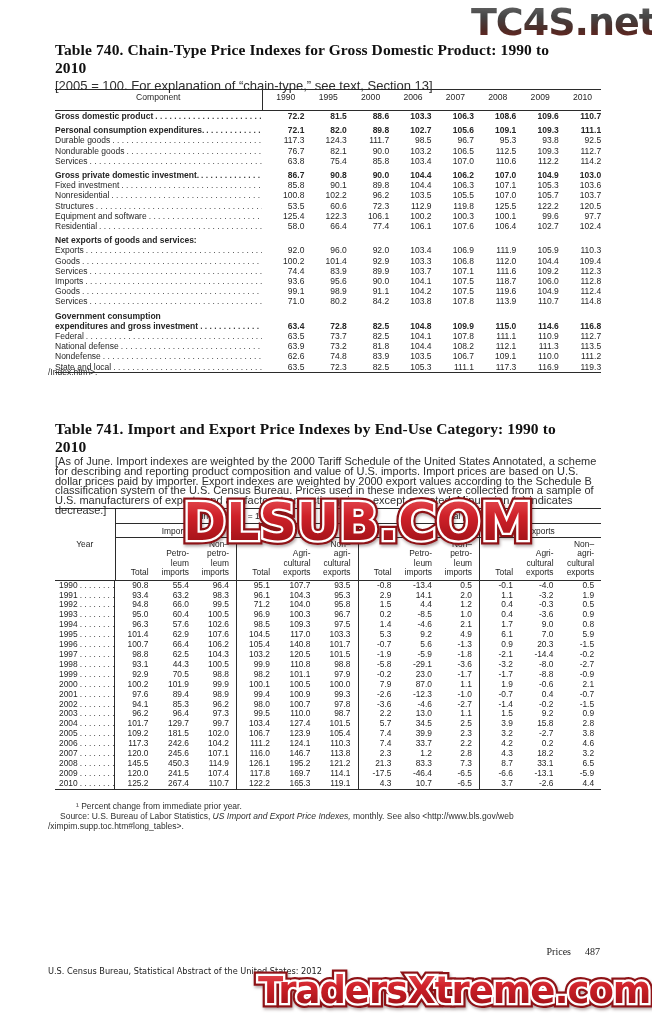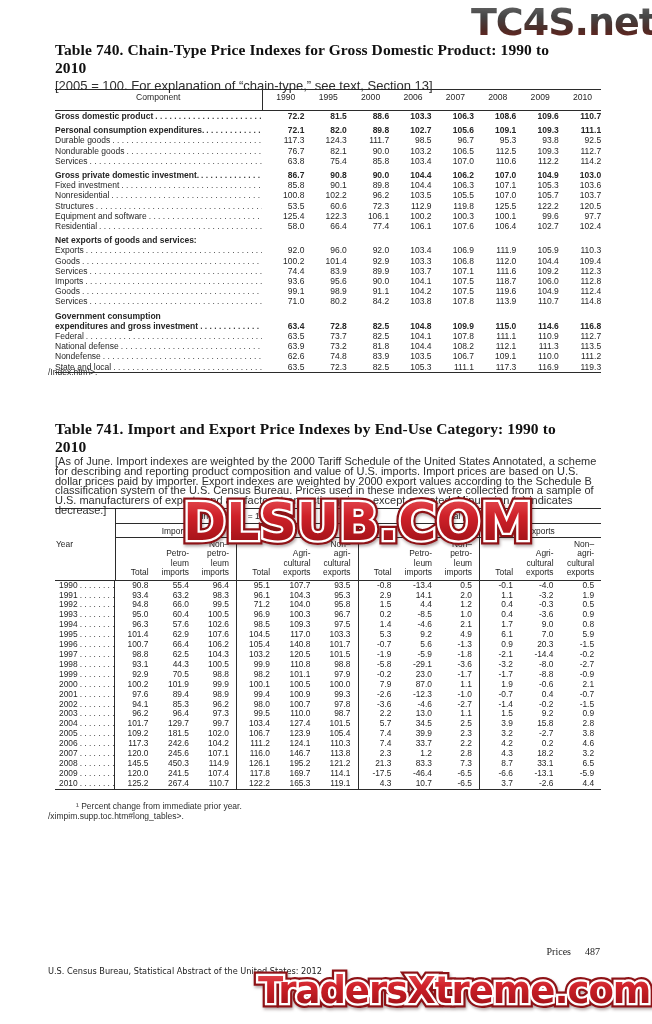--- a/index.html
+++ b/index.html
@@ -34,21 +34,21 @@
   #t740 tr.gap td{padding-top:4px}
   .i0{padding-left:2px}.i1{padding-left:9px}.i2{padding-left:15px}.i3{padding-left:21px}.i4{padding-left:32px}
 
   
   #t741{width:546px;border-top:1.2px solid #2b2b2b;border-bottom:1.4px solid #2b2b2b}
   #t741 th{font-weight:400;font-size:8.4px}
   #t741 th.grp{border-bottom:1px solid #2b2b2b;text-align:center;padding:2px 0 2px}
   #t741 th.subg{border-bottom:1px solid #2b2b2b;text-align:center;padding:1.5px 0}
   #t741 th.colh{text-align:right;vertical-align:bottom;white-space:pre-line;
                 padding:2px 7px 2px 0;border-bottom:1px solid #2b2b2b;line-height:9.4px}
-  #t741 th.yearh{text-align:left;vertical-align:middle;border-bottom:1px solid #2b2b2b}
+  #t741 th.yearh{text-align:center;vertical-align:middle;border-bottom:1px solid #2b2b2b}
   #t741 td{padding:0;font-size:8.4px;line-height:9.9px;vertical-align:bottom}
   #t741 td.year{display:flex;align-items:baseline;padding-left:4px}
   #t741 td.num{padding-right:7px}
   #t741 col.c-year{width:60px}
   #t741 col.c-d{width:40.5px}
 
   
   .src{font-size:8.5px;line-height:10px;color:#2e2e2e;width:552px}
   .src .ind{text-indent:12px;display:block}
   .src i{font-style:italic}
@@ -904,20 +904,21 @@
         <td class="num vr">-6.5</td>
         <td class="num">3.7</td>
         <td class="num">-2.6</td>
         <td class="num">4.4</td>
       </tr>
     </tbody>
 </table>
 
 <div class="abs foot-note" style="top:801px;left:64px">¹ Percent change from immediate prior year.</div>
 <div class="abs src" style="top:811px;left:48px">
+  <span class="ind"><span>Source: U.S. Bureau of Labor Statistics, </span><i>US Import and Export Price Indexes,</i><span> monthly. See also &lt;http://www.bls.gov/web</span></span>
   <span>/ximpim.supp.toc.htm#long_tables&gt;.</span>
 </div>
 
 <div class="abs pagemark" style="top:946px;right:52px">
   <span>Prices</span><span class="no">487</span>
 </div>
 <div class="abs credit" style="top:966px;left:48px">U.S. Census Bureau, Statistical Abstract of the United States: 2012</div>
 
 <div class="wm" id="wm-bottom">
   <span class="back">TradersXtreme.com</span>

